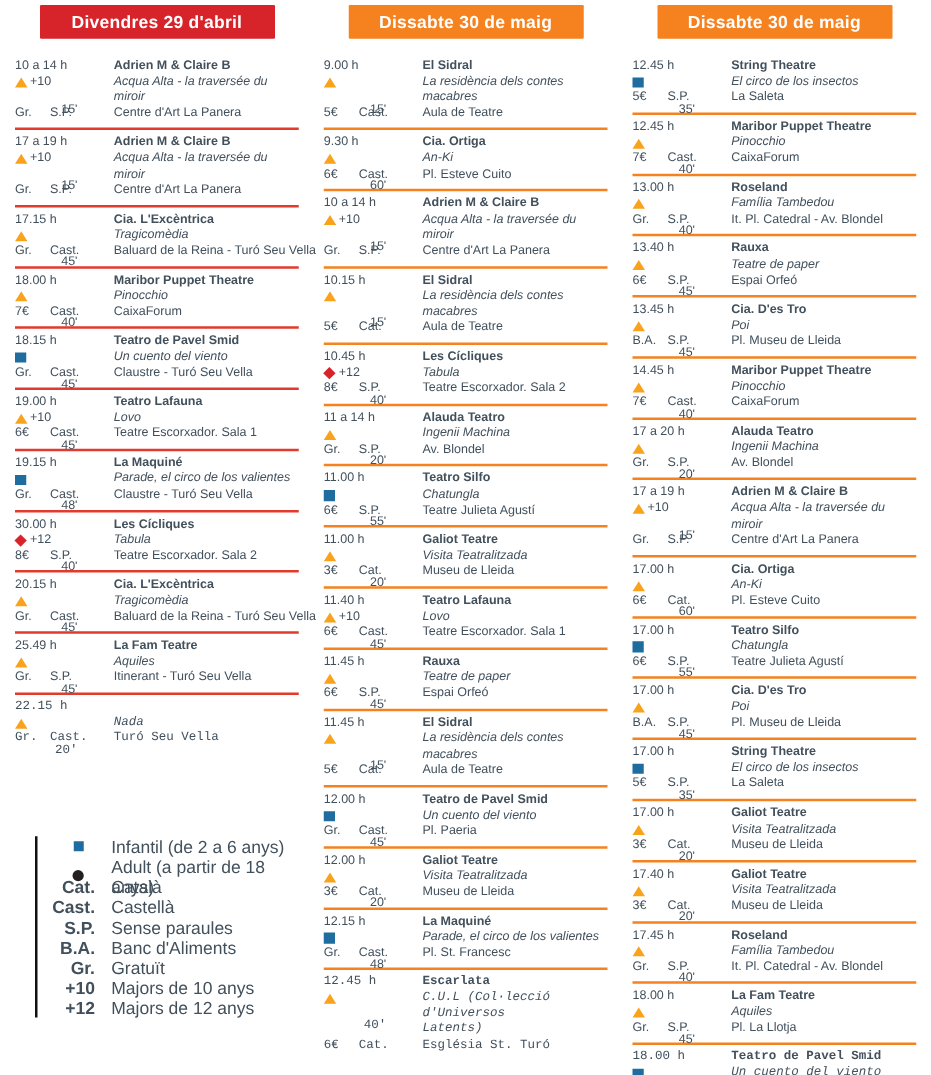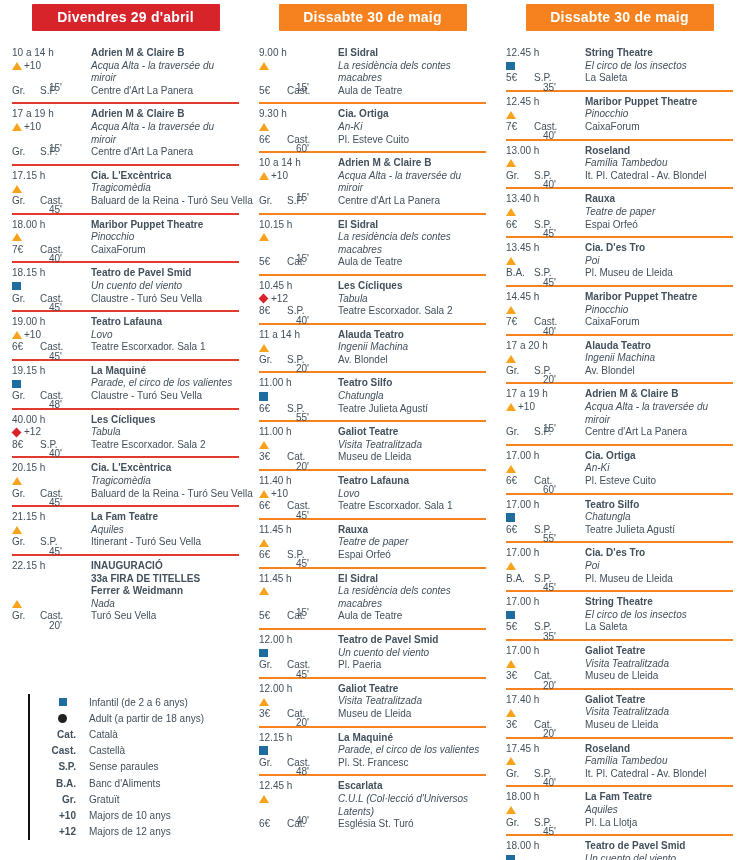--- a/index.html
+++ b/index.html
@@ -19,21 +19,21 @@
   .orange .banner{background:var(--c-orange,#f5821f);}
   .events{margin-top:12px;}
   .event{
     display:grid;grid-template-columns:58px 1fr;column-gap:21px;
     grid-template-rows:auto auto auto;
     font-size:10px;line-height:12.6px;
     padding:4px 0 5px;border-bottom:2px solid;
   }
   .red .event{border-color:var(--c-sep-red,#e23a2d);}
   .orange .event{border-color:var(--c-orange,#f5821f);}
-  .event.last{border-bottom:none;}
+  .event.last{border-bottom:none;font-family:Liberation Mono, monospace;}
   .time{grid-area:1/1;white-space:nowrap;}
   .meta{grid-area:2/1;align-self:start;display:flex;align-items:center;height:12.6px;}
   .pricerow{grid-area:3/1;display:flex;align-self:end;}
   .company{grid-area:1/2;font-weight:bold;white-space:pre;}
   .title{grid-area:2/2;font-style:italic;white-space:pre-line;}
   .venue{grid-area:3/2;white-space:nowrap;align-self:end;}
   .age{white-space:nowrap;}
   .dur{margin-left:auto;margin-right:8px;margin-top:44px;}
   .price{min-width:28px;}
   .icon{display:inline-block;margin-right:2px;flex:0 0 auto;}
@@ -41,21 +41,21 @@
     border-bottom:8.5px solid var(--c-familiar,#f9a21c);}
   .icon-square{width:8.5px;height:8.5px;background:var(--c-infantil,#1f6d9f);}
   .icon-diamond{width:7px;height:7px;background:var(--c-juvenil,#d8232a);transform:rotate(45deg);margin:0 4px 0 1px;}
   .icon-circle{width:9px;height:9px;border-radius:50%;background:var(--c-adult,#231f20);}
   .legend{
     margin-left:16px;margin-top:66px;
     border-left:2.5px solid #111;
   }
   .legend-row{
     display:grid;grid-template-columns:46px 1fr;column-gap:13px;
-    align-items:center;height:16.2px;font-size:10px;
+    align-items:center;height:16.2px;font-size:14px;
   }
   .legend-key{display:flex;justify-content:flex-end;align-items:center;font-weight:bold;white-space:nowrap;}
   .legend-key .icon{margin-right:9px;}
 </style>
 </head>
 <body style="--c-red: #d7232a; --c-orange: #f5821f; --c-sep-red: #e23a2d; --c-text: #42505c; --c-infantil: #1f6d9f; --c-familiar: #f9a21c; --c-juvenil: #d8232a; --c-adult: #231f20;">
 
 <div class="columns" id="columns">
   <section class="col red">
     <header class="banner">Divendres 29 d'abril</header>
@@ -166,21 +166,21 @@
     <div class="pricerow">
       <span class="price">Gr.</span>
       <span class="lang">Cast.</span>
     </div>
     <div class="company">La Maquiné</div>
     <div class="title">Parade, el circo de los valientes</div>
     <div class="venue">Claustre - Turó Seu Vella</div>
   </article>
 
   <article class="event">
-    <div class="time">40.00 h</div>
+    <div class="time">30.00 h</div>
     <div class="meta">
       <span class="icon icon-diamond"></span>
       <span class="age">+12</span>
       <span class="dur">40'</span>
     </div>
     <div class="pricerow">
       <span class="price">8€</span>
       <span class="lang">S.P.</span>
     </div>
     <div class="company">Les Cícliques</div>
@@ -198,21 +198,21 @@
     <div class="pricerow">
       <span class="price">Gr.</span>
       <span class="lang">Cast.</span>
     </div>
     <div class="company">Cia. L'Excèntrica</div>
     <div class="title">Tragicomèdia</div>
     <div class="venue">Baluard de la Reina - Turó Seu Vella</div>
   </article>
 
   <article class="event">
-    <div class="time">21.15 h</div>
+    <div class="time">25.49 h</div>
     <div class="meta">
       <span class="icon icon-triangle"></span>
       <span class="age"></span>
       <span class="dur">45'</span>
     </div>
     <div class="pricerow">
       <span class="price">Gr.</span>
       <span class="lang">S.P.</span>
     </div>
     <div class="company">La Fam Teatre</div>
@@ -224,23 +224,20 @@
     <div class="time">22.15 h</div>
     <div class="meta">
       <span class="icon icon-triangle"></span>
       <span class="age"></span>
       <span class="dur">20'</span>
     </div>
     <div class="pricerow">
       <span class="price">Gr.</span>
       <span class="lang">Cast.</span>
     </div>
-    <div class="company">INAUGURACIÓ
-33a FIRA DE TITELLES
-Ferrer &amp; Weidmann</div>
     <div class="title">Nada</div>
     <div class="venue">Turó Seu Vella</div>
   </article>
 </div>
   <div class="legend">
   <div class="legend-row">
     <span class="legend-key">
             <span class="icon icon-square"></span>
           </span>
     <span class="legend-label">Infantil (de 2 a 6 anys)</span>

